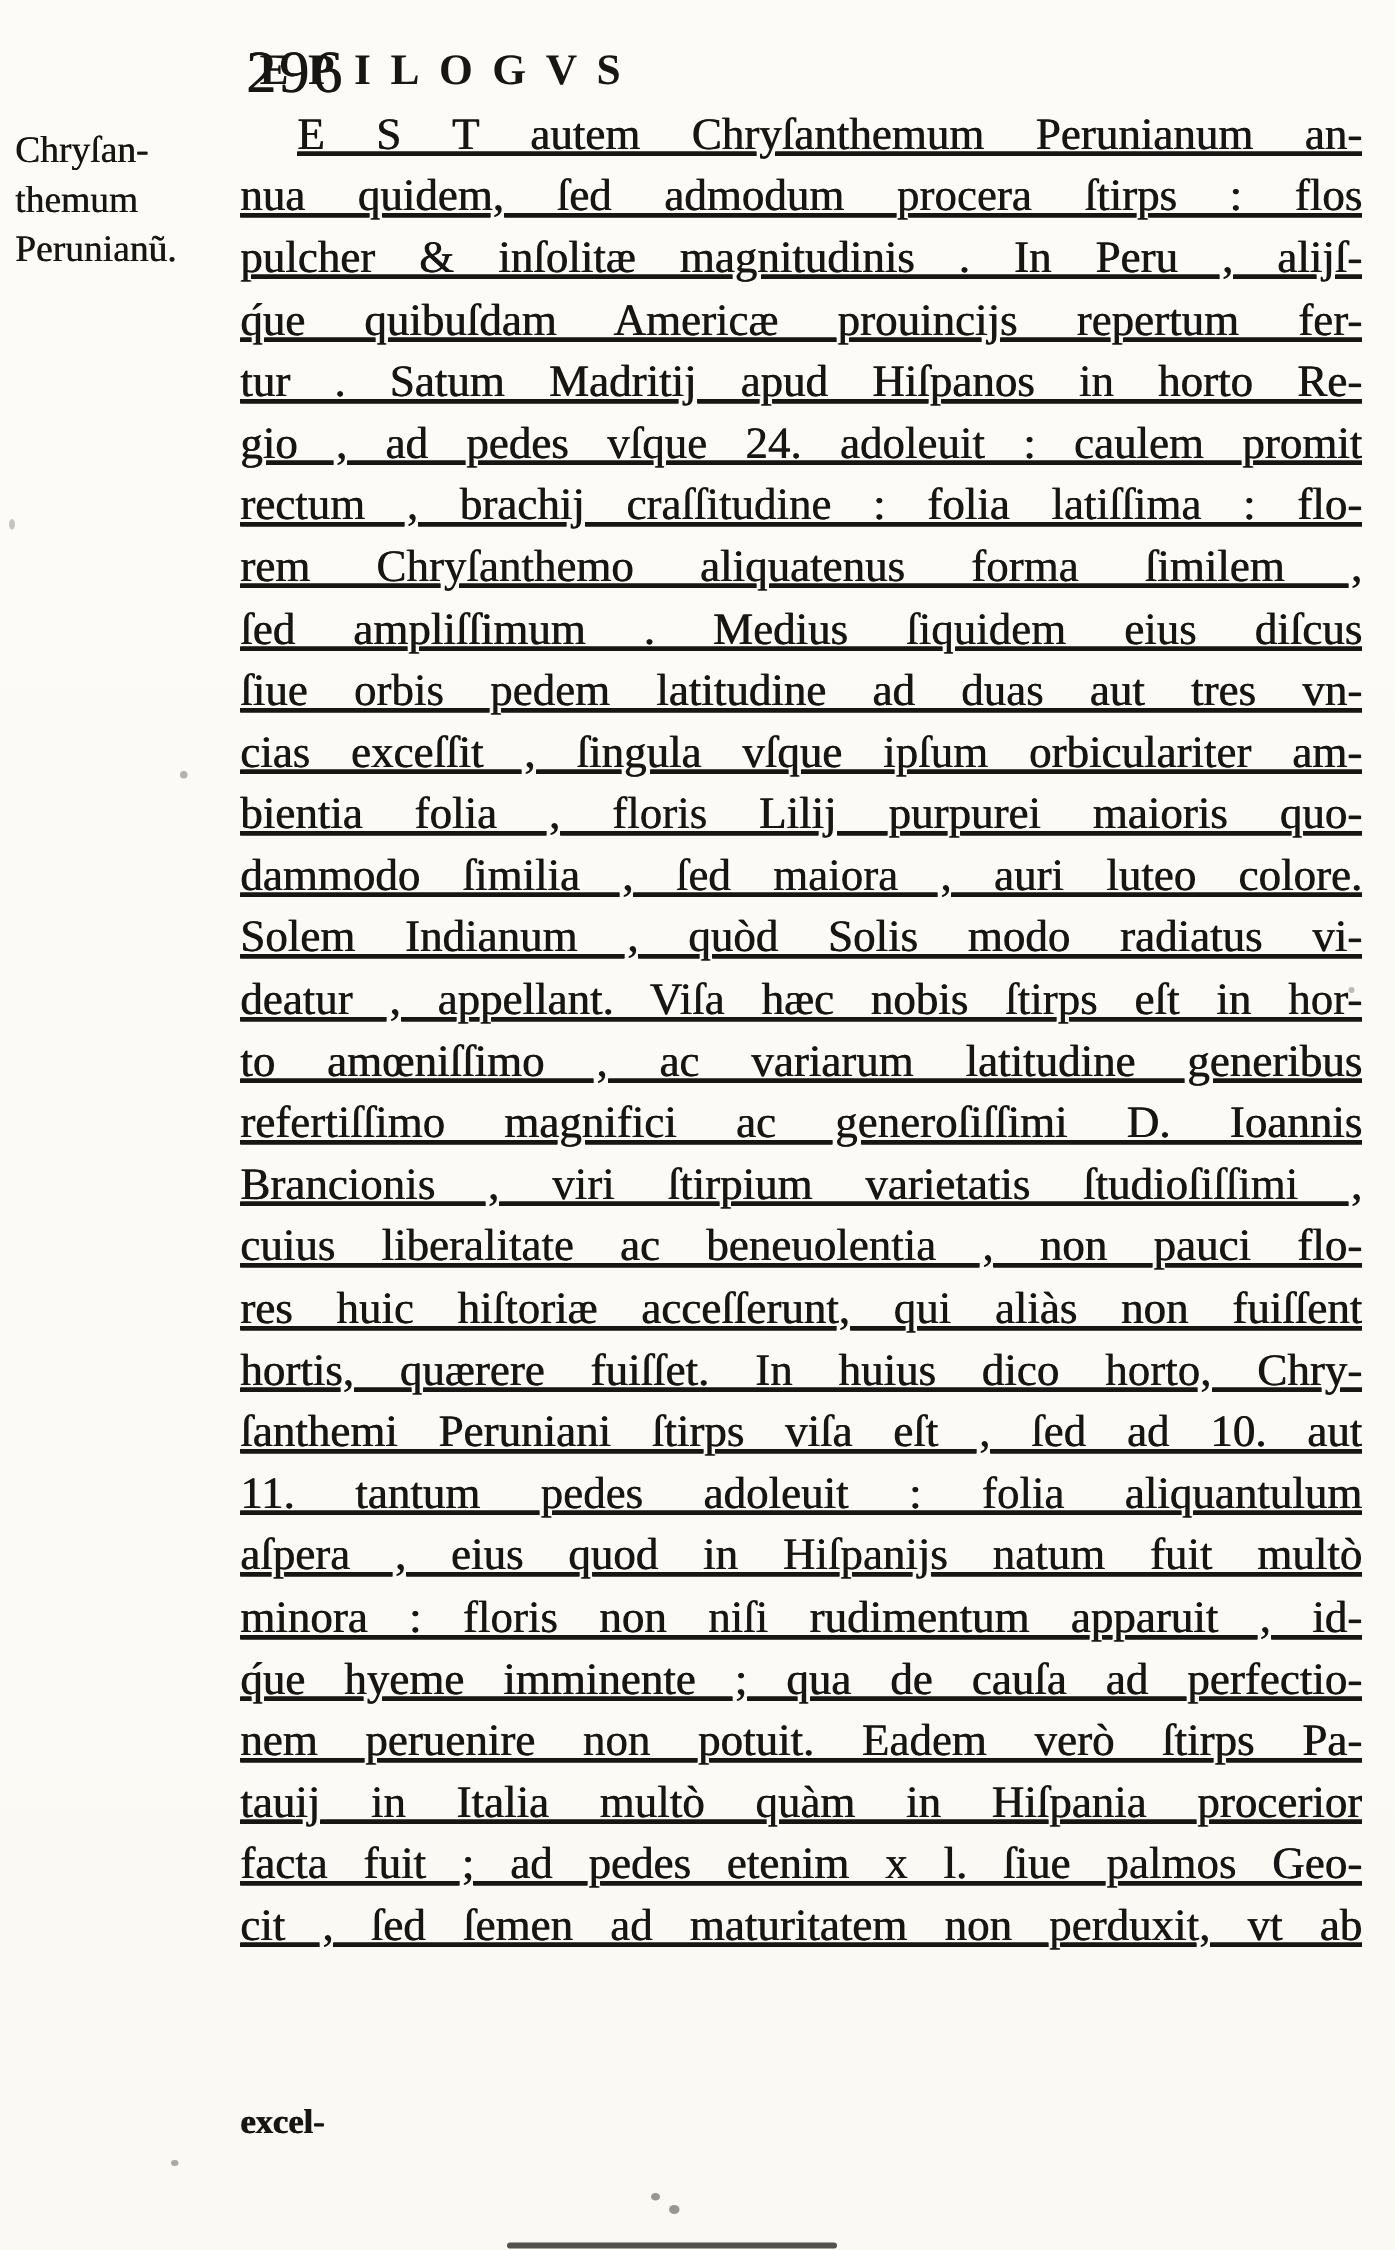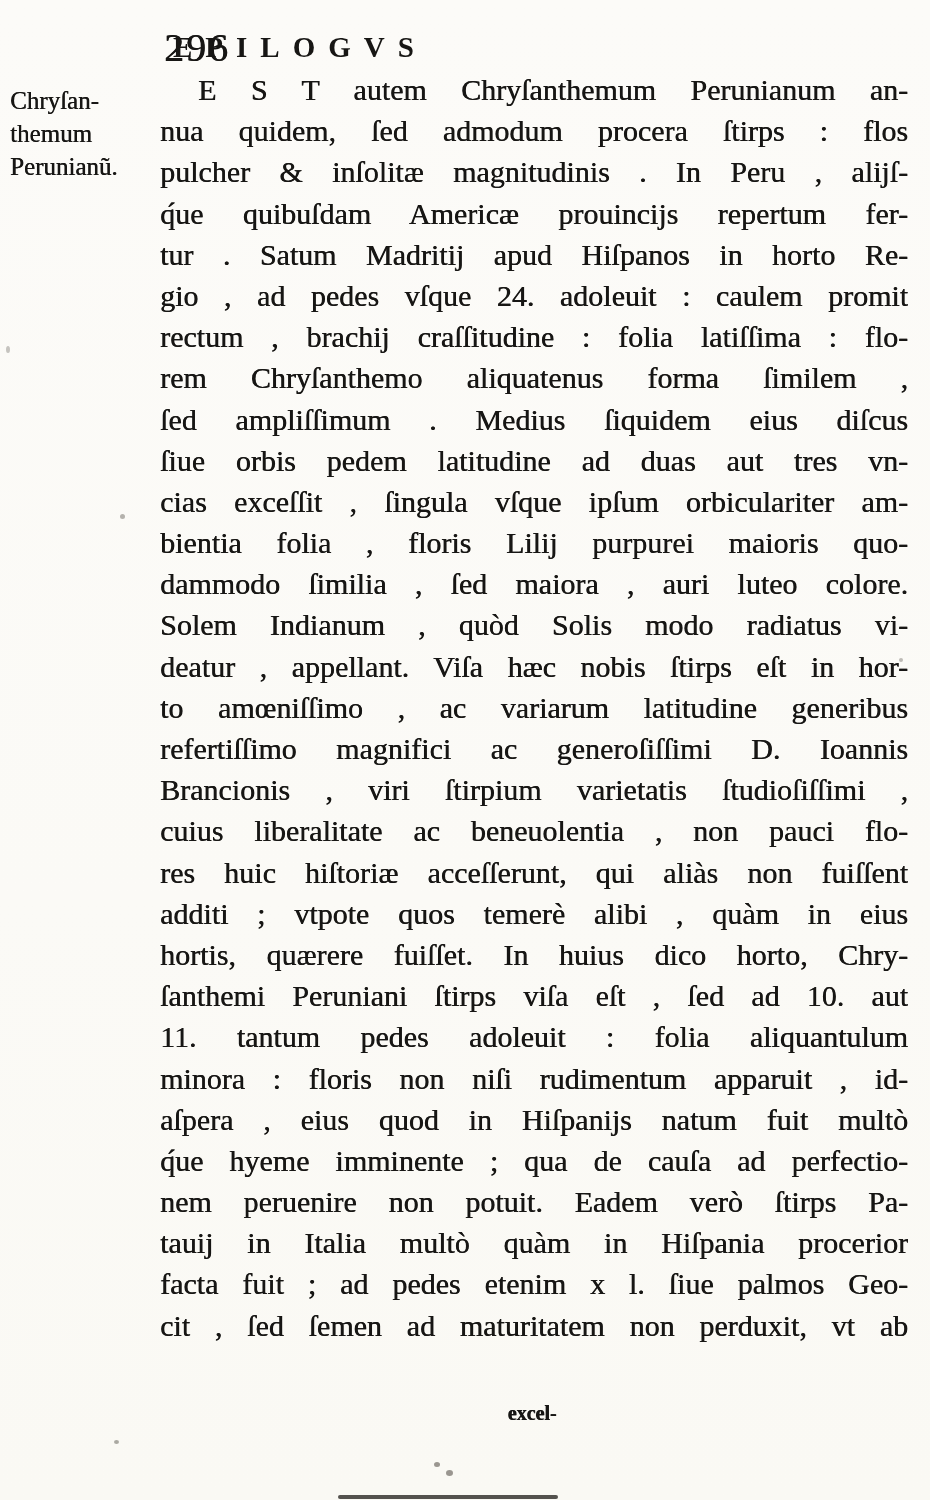--- a/index.html
+++ b/index.html
@@ -57,30 +57,31 @@
     width: 748px;
     font-size: 30px;
     text-shadow: 0.45px 0 0 currentColor;
   }
   .body-text .line {
     height: 41.2px;
     line-height: 41.2px;
     text-align: justify;
     text-align-last: justify;
     overflow: hidden;
+    text-decoration: underline;
   }
   .body-text .line.indent { text-indent: 38px; }
   
   .catchword-row {
     position: absolute;
     left: 160px;
     top: 1402px;
     width: 744px;
-    text-align: center;
-    font-size: 20px;
+    text-align: left;
+    font-size: 23px;
     font-weight: bold;
     text-shadow: 0.6px 0 0 currentColor;
   }
   
   .speck {
     position: absolute;
     background: #4a463e;
     border-radius: 50%;
     opacity: 0.55;
   }
@@ -131,26 +132,25 @@
       <div class="line">cias exceſſit ,  ſingula vſque ipſum orbiculariter am-</div>
       <div class="line">bientia  folia ,  floris  Lilij  purpurei  maioris  quo-</div>
       <div class="line">dammodo ſimilia ,  ſed maiora ,  auri luteo colore.</div>
       <div class="line">Solem Indianum ,  quòd Solis  modo radiatus  vi-</div>
       <div class="line">deatur , appellant. Viſa hæc nobis ſtirps eſt in hor-</div>
       <div class="line">to amœniſſimo , ac variarum  latitudine generibus</div>
       <div class="line">refertiſſimo  magnifici  ac generoſiſſimi  D. Ioannis</div>
       <div class="line">Brancionis  ,  viri ſtirpium  varietatis ſtudioſiſſimi ,</div>
       <div class="line">cuius  liberalitate  ac beneuolentia ,  non pauci flo-</div>
       <div class="line">res huic hiſtoriæ acceſſerunt, qui aliàs non fuiſſent</div>
-      <div class="line">additi  ;  vtpote  quos temerè  alibi  ,  quàm  in  eius</div>
       <div class="line">hortis, quærere fuiſſet. In huius dico horto, Chry-</div>
       <div class="line">ſanthemi  Peruniani ſtirps viſa eſt ,  ſed ad  10. aut</div>
       <div class="line">11.  tantum  pedes  adoleuit  :  folia  aliquantulum</div>
+      <div class="line">aſpera  ,  eius quod  in  Hiſpanijs natum  fuit multò</div>
       <div class="line">minora : floris non  niſi  rudimentum apparuit , id-</div>
-      <div class="line">aſpera  ,  eius quod  in  Hiſpanijs natum  fuit multò</div>
       <div class="line">q́ue hyeme imminente ; qua de cauſa ad perfectio-</div>
       <div class="line">nem  peruenire non potuit.  Eadem verò ſtirps Pa-</div>
       <div class="line">tauij  in  Italia  multò  quàm in  Hiſpania  procerior</div>
       <div class="line">facta fuit ; ad pedes etenim  x l. ſiue palmos  Geo-</div>
       <div class="line">cit , ſed ſemen ad maturitatem non perduxit, vt ab</div>
     </div>
 
   <div class="catchword-row">
     <span>excel-</span>
   </div>

